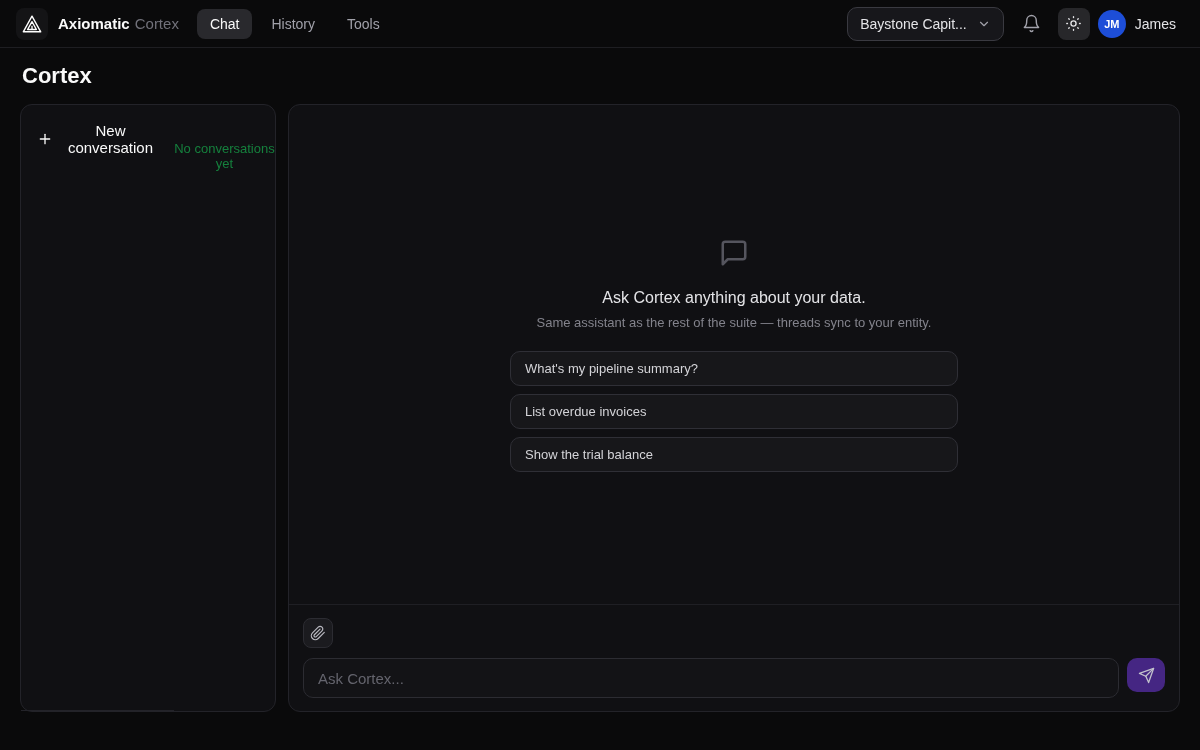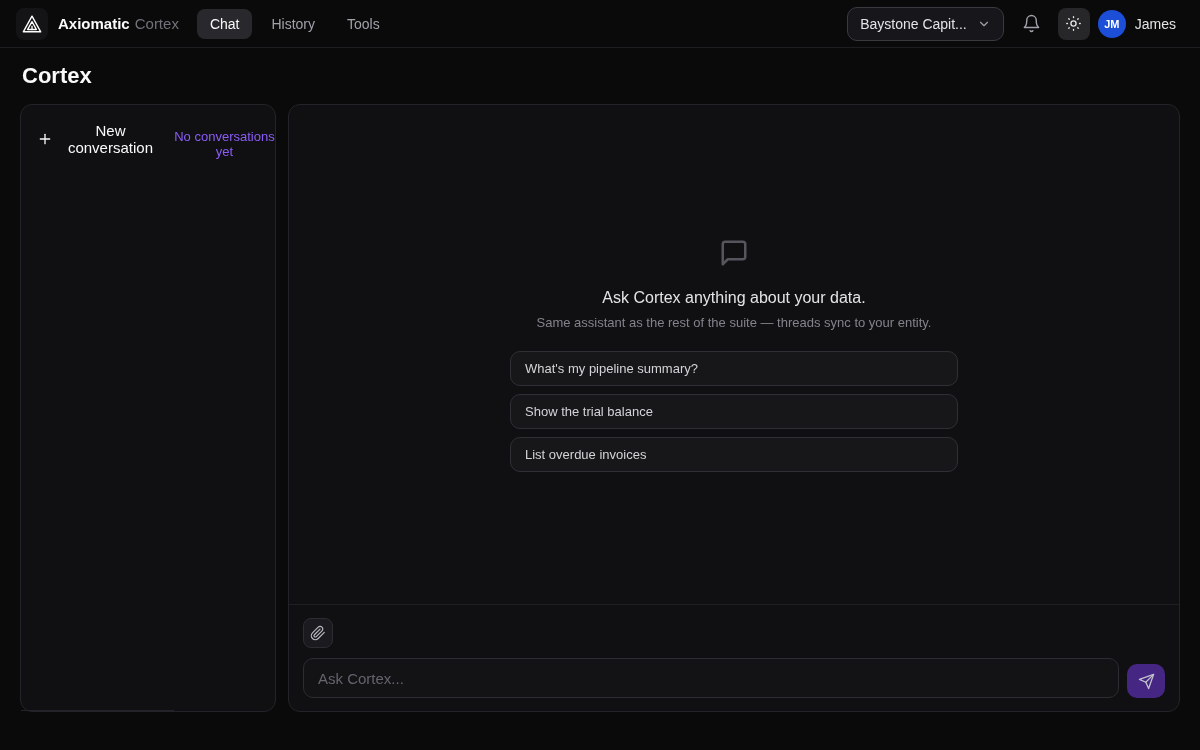--- a/index.html
+++ b/index.html
@@ -82,22 +82,22 @@
     padding:17px 16px;
     border-bottom:1px solid #232329;
   }
   .new-conv-btn {
     display:flex; align-items:center; gap:10px;
     background:transparent; border:none; cursor:pointer;
     color:#fafafa; font-size:15px; font-weight:500;
     font-family:inherit; padding:0;
   }
   .sidebar-empty {
-    margin-top:24px; text-align:center;
-    font-size:13px; color:#8b5cf6;
+    margin-top:36px; text-align:center;
+    font-size:13px; color:#15803d;
   }
   
   .main { flex:1; display:flex; flex-direction:column; overflow:hidden; }
   .chat-area {
     flex:1; display:flex; flex-direction:column;
     align-items:center; justify-content:center;
   }
   .empty-icon { color:#55555e; }
   .empty-title { margin-top:21px; font-size:16px; color:#e4e4e7; }
   .empty-subtitle { margin-top:8px; font-size:13px; color:#83838c; }
@@ -111,21 +111,21 @@
   
   .composer {
     border-top:1px solid #1f1f24;
     padding:13px 14px 13px 14px;
   }
   .attach-btn {
     width:30px; height:30px; border-radius:8px;
     background:#1b1b1f; border:1px solid #2c2c32;
     color:#b8b8c0;
   }
-  .composer-row { display:flex; align-items:flex-end; gap:8px; margin-top:10px; }
+  .composer-row { display:flex; align-items:flex-start; gap:8px; margin-top:10px; }
   .composer-input {
     flex:1; height:40px;
     background:#131316; border:1px solid #2c2c32; border-radius:10px;
     color:#e4e4e7; font-size:15px; padding:0 14px;
     font-family:inherit; outline:none;
   }
   .composer-input::placeholder { color:#64646d; }
   .send-btn {
     width:38px; height:34px; border-radius:10px;
     background:#452683; border:none; cursor:pointer;
@@ -220,22 +220,22 @@
       <span class="empty-icon">
         <svg width="30" height="30" viewBox="0 0 24 24" fill="none" stroke="currentColor" stroke-width="2" stroke-linecap="round" stroke-linejoin="round">
           <path d="M21 15a2 2 0 0 1-2 2H7l-4 4V5a2 2 0 0 1 2-2h14a2 2 0 0 1 2 2z"></path>
         </svg>
       </span>
       <div class="empty-title">Ask Cortex anything about your data.</div>
       <div class="empty-subtitle">Same assistant as the rest of the suite — threads sync to your entity.</div>
 
       <div class="suggestions">
         <button class="suggestion-btn">What's my pipeline summary?</button>
+        <button class="suggestion-btn">List overdue invoices</button>
         <button class="suggestion-btn">Show the trial balance</button>
-        <button class="suggestion-btn">List overdue invoices</button>
       </div>
     </div>
 
     <div class="composer">
       <button class="icon-btn attach-btn">
         <span>
           <svg width="16" height="16" viewBox="0 0 24 24" fill="none" stroke="currentColor" stroke-width="1.8" stroke-linecap="round" stroke-linejoin="round">
             <path d="m21.44 11.05-9.19 9.19a6 6 0 0 1-8.49-8.49l8.57-8.57A4 4 0 1 1 18 8.84l-8.59 8.57a2 2 0 0 1-2.83-2.83l8.49-8.48"></path>
           </svg>
         </span>

